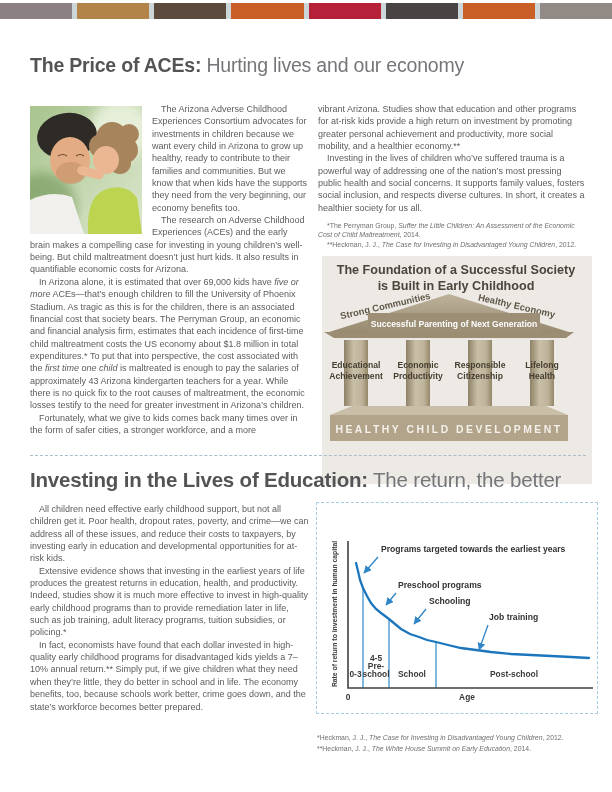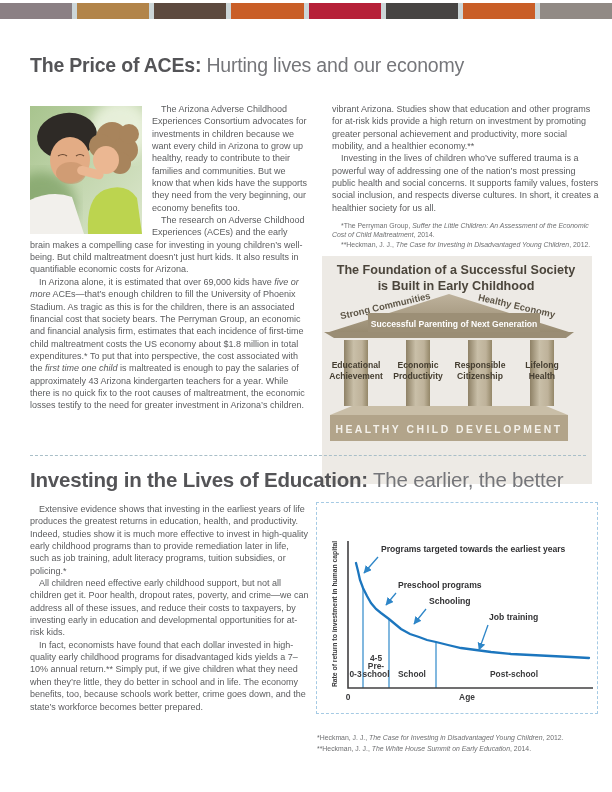--- a/index.html
+++ b/index.html
@@ -14,21 +14,21 @@
   .heading{position:absolute;left:30px;white-space:nowrap;color:#545457;font-weight:bold;letter-spacing:-0.2px;}
   .heading .light{font-weight:400;color:#75767a;}
   .h1{top:54px;font-size:19.5px;}
   .h2{top:468px;font-size:20.5px;}
 
   
   .col{position:absolute;font-size:9px;line-height:12.35px;color:#5b5c5e;}
   .col p{margin:0;text-indent:9px;}
   .col p.noindent{text-indent:0;}
   .col1-left{left:30px;top:103px;width:278px;}
-  .col1-right{left:332px;top:103px;width:268px;}
+  .col1-right{left:318px;top:103px;width:268px;}
   .col2-left{left:30px;top:503px;width:279px;}
   .it{font-style:italic;}
 
   .photo{float:left;width:112px;height:128px;margin:3px 10px 2px 0;}
 
   .fnotes{margin-top:7px;}
   .fn{font-size:6.9px;line-height:9.2px;color:#6e6f71;margin:0 0 3.5px 0;text-indent:0;}
 
   
   .temple{position:absolute;left:322px;top:256px;width:270px;height:228px;background:#edeae5;}
@@ -87,20 +87,21 @@
       <circle cx="71" cy="40" r="12" fill="#a8845c"></circle>
       <circle cx="90" cy="57" r="11" fill="#a8845c"></circle>
       <circle cx="99" cy="28" r="10" fill="#a8845c"></circle>
       <ellipse cx="76" cy="54" rx="13" ry="14" fill="#ebb792"></ellipse>
       <rect x="47" y="62" width="27" height="9" rx="4.5" fill="#ebb792" transform="rotate(14 60 66)"></rect>
       <path d="M58,128 Q56,92 74,84 Q96,76 107,92 L112,128 Z" fill="#bcd44f"></path>
     </svg>
     <p><span>The Arizona Adverse Childhood Experiences Consortium advocates for investments in children because we want every child in Arizona to grow up healthy, ready to contribute to their families and communities. But we know that when kids have the supports they need from the very beginning, our economy benefits too.</span></p>
     <p><span>The research on Adverse Childhood Experiences (ACEs) and the early brain makes a compelling case for investing in young children’s well-being. But child maltreatment doesn’t just hurt kids. It also results in quantifiable economic costs for Arizona.</span></p>
     <p><span>In Arizona alone, it is estimated that over 69,000 kids have </span><span class="it">five or more</span><span> ACEs—that’s enough children to fill the University of Phoenix Stadium. As tragic as this is for the children, there is an associated financial cost that society bears. The Perryman Group, an economic and financial analysis firm, estimates that each incidence of first-time child maltreatment costs the US economy about $1.8 million in total expenditures.* To put that into perspective, the cost associated with the </span><span class="it">first time one child</span><span> is maltreated is enough to pay the salaries of approximately 43 Arizona kindergarten teachers for a year. While there is no quick fix to the root causes of maltreatment, the economic losses testify to the need for greater investment in Arizona’s children.</span></p>
+    <p><span>Fortunately, what we give to kids comes back many times over in the form of safer cities, a stronger workforce, and a more</span></p>
   </div>
 
   <div class="col col1-right">
     <p class="noindent"><span>vibrant Arizona. Studies show that education and other programs for at-risk kids provide a high return on investment by promoting greater personal achievement and productivity, more social mobility, and a healthier economy.**</span></p>
     <p><span>Investing in the lives of children who’ve suffered trauma is a powerful way of addressing one of the nation’s most pressing public health and social concerns. It supports family values, fosters social inclusion, and respects diverse cultures. In short, it creates a healthier society for us all.</span></p>
     <div class="fnotes">
       <p class="fn"><span>*The Perryman Group, </span><span class="it">Suffer the Little Children: An Assessment of the Economic Cost of Child Maltreatment</span><span>, 2014.</span></p>
       <p class="fn"><span>**Heckman, J. J., </span><span class="it">The Case for Investing in Disadvantaged Young Children</span><span>, 2012.</span></p>
     </div>
   </div>
@@ -146,25 +147,25 @@
       <text x="220" y="123" text-anchor="middle" font-size="8.6" font-weight="bold" fill="#453e31">Health</text>
 
       <polygon points="30,150 224,150 246,159 8,159" fill="#c9bea7"></polygon>
       <rect x="8" y="159" width="238" height="26" fill="#b2a48a"></rect>
       <text x="127" y="176.5" text-anchor="middle" font-size="10.4" font-weight="bold" fill="#f4f1ea" letter-spacing="2.5">HEALTHY CHILD DEVELOPMENT</text>
     </svg>
   </div>
 
   <div class="divider"></div>
 
-  <div class="heading h2"><span>Investing in the Lives of Education:</span><span class="light"> The earlier, the better</span></div>
+  <div class="heading h2"><span>Investing in the Lives of Education:</span><span class="light"> The return, the better</span></div>
 
   <div class="col col2-left">
+    <p><span>All children need effective early childhood support, but not all children get it. Poor health, dropout rates, poverty, and crime—we can address all of these issues, and reduce their costs to taxpayers, by investing early in education and developmental opportunities for at-risk kids.</span></p>
     <p><span>Extensive evidence shows that investing in the earliest years of life produces the greatest returns in education, health, and productivity. Indeed, studies show it is much more effective to invest in high-quality early childhood programs than to provide remediation later in life, such as job training, adult literacy programs, tuition subsidies, or policing.*</span></p>
-    <p><span>All children need effective early childhood support, but not all children get it. Poor health, dropout rates, poverty, and crime—we can address all of these issues, and reduce their costs to taxpayers, by investing early in education and developmental opportunities for at-risk kids.</span></p>
     <p><span>In fact, economists have found that each dollar invested in high-quality early childhood programs for disadvantaged kids yields a 7–10% annual return.** Simply put, if we give children what they need when they’re little, they do better in school and in life. The economy benefits, too, because schools work better, crime goes down, and the state’s workforce becomes better prepared.</span></p>
   </div>
 
   <div class="chart">
     <svg width="280" height="210" viewBox="0 0 280 210">
       <defs>
         <marker id="ah" markerWidth="7" markerHeight="7" refX="5.5" refY="3" orient="auto">
           <path d="M0,0 L6,3 L0,6 Z" fill="#2e86c8"></path>
         </marker>
       </defs>

